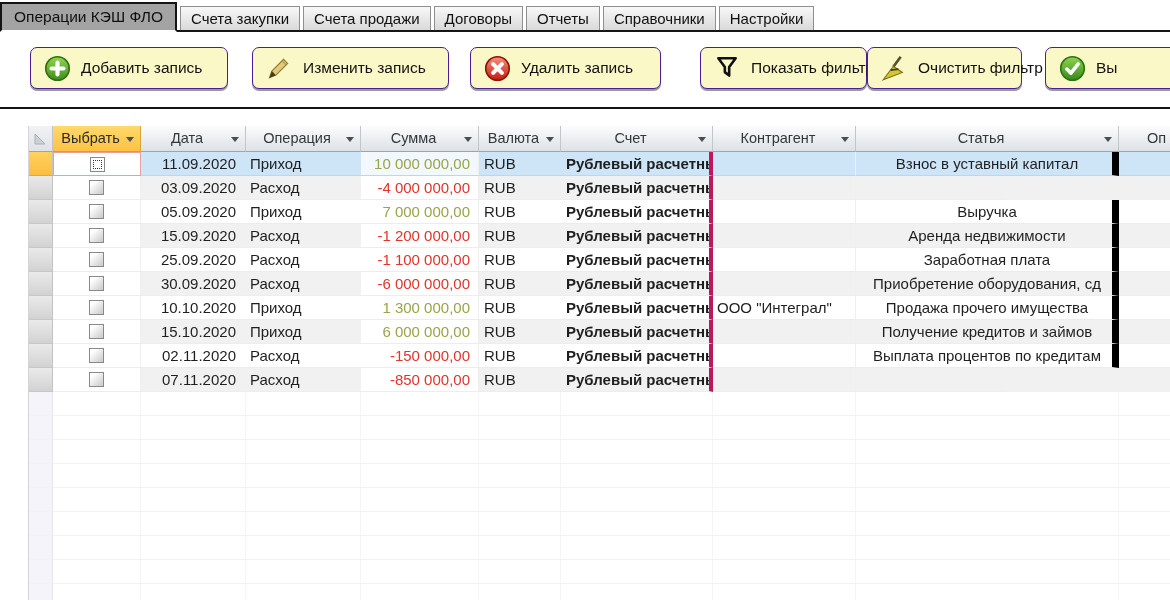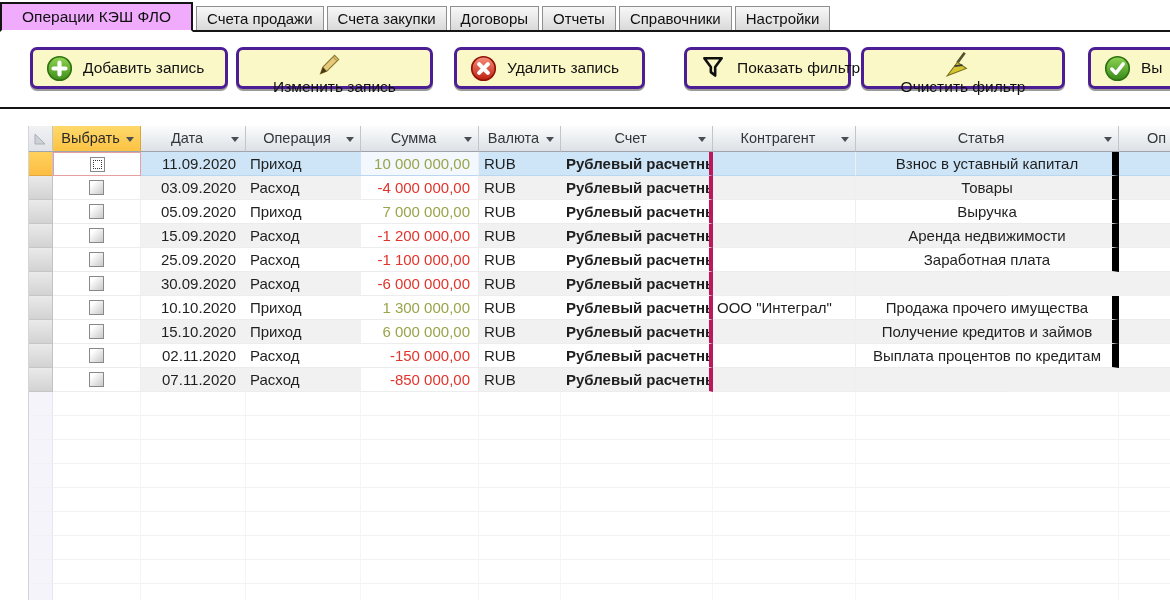--- a/index.html
+++ b/index.html
@@ -9,38 +9,38 @@
   }
   
   .tabbar{display:flex;align-items:flex-end;height:30px;border-bottom:2px solid #151515;}
   .tab{
     height:23px;line-height:23px;padding:0 10px;margin-right:3px;
     background:linear-gradient(#f8f8f8,#d9d9d9);
     border:1px solid #8f8f8f;border-bottom:none;
     font-size:15px;color:#101010;cursor:default;white-space:nowrap;
   }
   .tab.active{
-    background:#f0abfc;border:2px solid #141414;border-bottom:2px solid #fff;
-    height:26px;line-height:25px;margin-bottom:-2px;padding:0 20px;font-size:15.5px;
+    background:#a3a3a3;border:2px solid #141414;border-bottom:2px solid #fff;
+    height:26px;line-height:25px;margin-bottom:-2px;padding:0 12px;font-size:15.5px;
   }
   
   .toolbar{display:flex;align-items:center;height:68px;padding-top:2px;}
   .tbtn{
     display:flex;align-items:center;height:42px;box-sizing:border-box;
-    background:#fbf8c7;border:3px solid #4c1d95;border-radius:7px;
+    background:#fbf8c7;border:1px solid #4c1d95;border-radius:7px;
     box-shadow:0 2px 0 #9a9a9a;
     font-family:"Liberation Sans",sans-serif;font-size:15.5px;color:#111;
     padding:0 12px;cursor:default;white-space:nowrap;flex:none;
   }
   .tbtn .ic{width:28px;height:28px;margin-right:10px;flex:none;display:flex;align-items:center;justify-content:center;}
   .b1{margin-left:30px;width:198px;}
-  .b2{margin-left:8px;width:197px;flex-direction:column;}
+  .b2{margin-left:24px;width:197px;}
   .b3{margin-left:21px;width:191px;}
   .b4{margin-left:39px;width:167px;justify-content:space-between;}
-  .b5{margin-left:10px;width:204px;flex-direction:column;}
+  .b5{width:155px;}
   .b6{margin-left:23px;width:180px;}
   .divider{height:2px;background:#141414;margin-top:5px;}
   
   .grid{margin-left:28px;margin-top:17px;width:1142px;overflow:hidden;border-left:1px solid #d5d5d8;}
   .hrow,.row{display:flex;width:1240px;}
   .cell{box-sizing:border-box;flex:none;overflow:hidden;white-space:nowrap;}
   .cw0{width:24px}.cw1{width:88px}.cw2{width:105px}.cw3{width:115px}.cw4{width:118px}
   .cw5{width:82px}.cw6{width:152px}.cw7{width:143px}.cw8{width:263px}.cw9{width:150px}
   
   .hrow .cell{
@@ -84,22 +84,22 @@
   .c-cat{padding-left:6px;border-right:7px solid #000000;text-align:center;}
   
   .row.empty .cell{background:#fff;border-bottom:1px solid #f2f2f4;border-right:1px solid #f5f5f7;}
   .row.empty .egut{background:#f4f4fa;border-right:1px solid #e6e6ef;}
 </style>
 </head>
 <body>
 
 <div class="tabbar">
   <div class="tab active">Операции КЭШ ФЛО</div>
+  <div class="tab">Счета закупки</div>
   <div class="tab">Счета продажи</div>
-  <div class="tab">Счета закупки</div>
   <div class="tab">Договоры</div>
   <div class="tab">Отчеты</div>
   <div class="tab">Справочники</div>
   <div class="tab">Настройки</div>
 </div>
 
 <div class="toolbar">
   <button class="tbtn b1">
     <span class="ic">
       <svg width="27" height="27" viewBox="0 0 26 26">
@@ -244,21 +244,20 @@
     <div class="cell cw0 gut"></div>
     <div class="cell cw1 c-select">
       <span class="cb"></span>
     </div>
     <div class="cell cw2 c-date">03.09.2020</div>
     <div class="cell cw3 c-op">Расход</div>
     <div class="cell cw4 c-sum negative">-4 000 000,00</div>
     <div class="cell cw5 c-cur">RUB</div>
     <div class="cell cw6 c-acct">Рублевый расчетнь</div>
     <div class="cell cw7 c-cp"></div>
-    <div class="cell cw8 c-cat">Товары</div>
     <div class="cell cw9 c-desc"></div>
   </div>
       <div class="row">
     <div class="cell cw0 gut"></div>
     <div class="cell cw1 c-select">
       <span class="cb"></span>
     </div>
     <div class="cell cw2 c-date">05.09.2020</div>
     <div class="cell cw3 c-op">Приход</div>
     <div class="cell cw4 c-sum positive">7 000 000,00</div>
@@ -300,20 +299,21 @@
     <div class="cell cw0 gut"></div>
     <div class="cell cw1 c-select">
       <span class="cb"></span>
     </div>
     <div class="cell cw2 c-date">30.09.2020</div>
     <div class="cell cw3 c-op">Расход</div>
     <div class="cell cw4 c-sum negative">-6 000 000,00</div>
     <div class="cell cw5 c-cur">RUB</div>
     <div class="cell cw6 c-acct">Рублевый расчетнь</div>
     <div class="cell cw7 c-cp"></div>
+    <div class="cell cw8 c-cat">Приобретение оборудования, сд</div>
     <div class="cell cw9 c-desc"></div>
   </div>
       <div class="row">
     <div class="cell cw0 gut"></div>
     <div class="cell cw1 c-select">
       <span class="cb"></span>
     </div>
     <div class="cell cw2 c-date">10.10.2020</div>
     <div class="cell cw3 c-op">Приход</div>
     <div class="cell cw4 c-sum positive">1 300 000,00</div>

